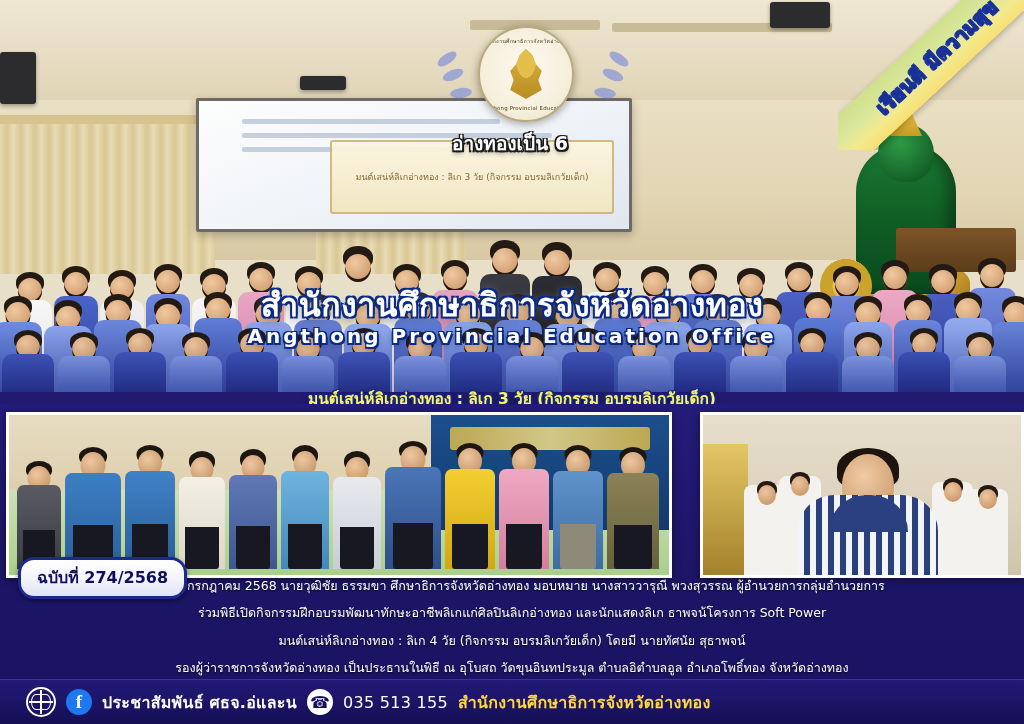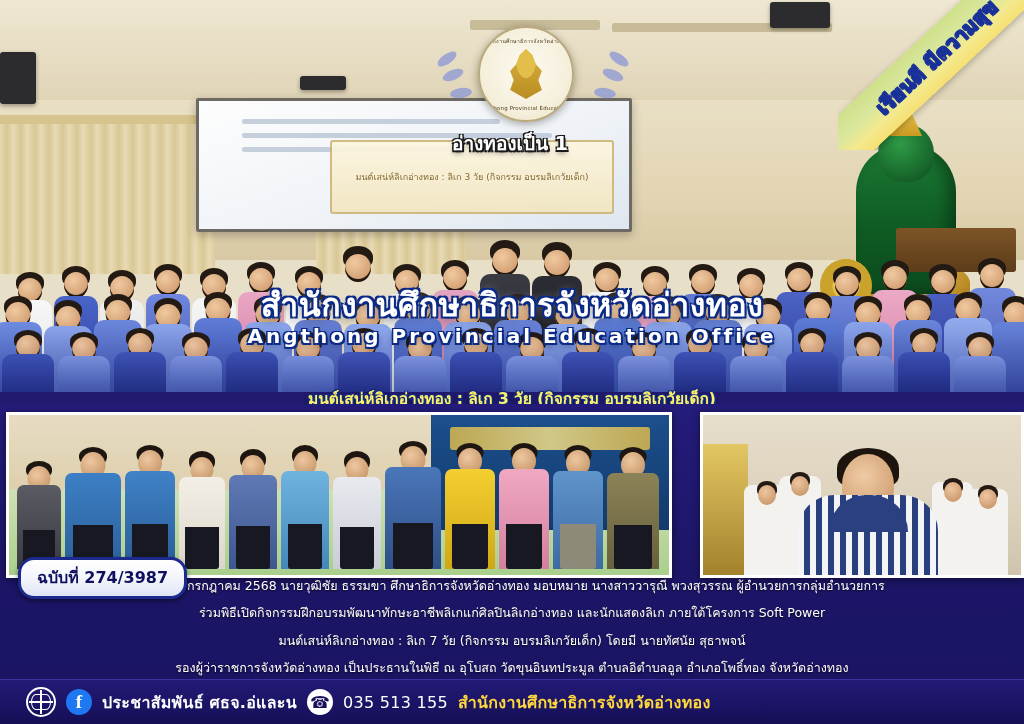--- a/index.html
+++ b/index.html
@@ -694,21 +694,21 @@
     <span style="right:0;top:10px;transform:rotate(35deg);"></span>
     <span style="right:6px;top:26px;transform:rotate(22deg);"></span>
     <span style="right:14px;top:44px;transform:rotate(8deg);"></span>
   </div>
   <div class="logo">
     <span class="ring-text-top">สำนักงานศึกษาธิการจังหวัดอ่างทอง</span>
     <span class="emblem"></span>
     <span class="ring-text-bot">Angthong Provincial Education Office</span>
   </div>
 
-  <div class="badge-one">อ่างทองเป็น 1</div>
+  <div class="badge-one">อ่างทองเป็น 6</div>
 
   <div class="headline">
     <div class="h-thai">สำนักงานศึกษาธิการจังหวัดอ่างทอง</div>
     <div class="h-eng">Angthong Provincial Education Office</div>
   </div>
   <div class="subline l2">มนต์เสน่ห์ลิเกอ่างทอง : ลิเก 3 วัย (กิจกรรม อบรมลิเกวัยเด็ก)</div>
 
   <div class="bottom">
 
     <div class="photo left">
@@ -812,26 +812,26 @@
           <div class="head" style="top:0;width:18px;height:20px;"></div>
         </div>
 
       <div class="p-main">
         <div class="hairtop"></div>
         <div class="face"></div>
         <div class="dress"></div>
       </div>
     </div>
 
-    <div class="issue-badge">ฉบับที่ 274/3987</div>
+    <div class="issue-badge">ฉบับที่ 274/2568</div>
 
     <div class="desc">
       <div>วันที่ 18 กรกฎาคม 2568 นายวุฒิชัย ธรรมขา ศึกษาธิการจังหวัดอ่างทอง มอบหมาย นางสาววารุณี พวงสุวรรณ ผู้อำนวยการกลุ่มอำนวยการ</div>
-      <div>ร่วมพิธีเปิดกิจกรรมฝึกอบรมพัฒนาทักษะอาชีพลิเกแก่ศิลปินลิเกอ่างทอง และนักแสดงลิเก ภายใต้โครงการ Soft Power</div>
-      <div>มนต์เสน่ห์ลิเกอ่างทอง : ลิเก 7 วัย (กิจกรรม อบรมลิเกวัยเด็ก) โดยมี นายทัศนัย สุธาพจน์</div>
+      <div>ร่วมพิธีเปิดกิจกรรมฝึกอบรมพัฒนาทักษะอาชีพลิเกแก่ศิลปินลิเกอ่างทอง และนักแสดงลิเก ธาพจน้โครงการ Soft Power</div>
+      <div>มนต์เสน่ห์ลิเกอ่างทอง : ลิเก 4 วัย (กิจกรรม อบรมลิเกวัยเด็ก) โดยมี นายทัศนัย สุธาพจน์</div>
       <div>รองผู้ว่าราชการจังหวัดอ่างทอง เป็นประธานในพิธี ณ อุโบสถ วัดขุนอินทประมูล ตำบลอิตำบลอูล อำเภอโพธิ์ทอง จังหวัดอ่างทอง</div>
     </div>
   </div>
 
   <div class="footer">
     <span class="f-icon globe">
         <span class="globe-mid"></span>
       </span>
     <span class="f-icon fb">f</span>
     <span class="f-text">ประชาสัมพันธ์ ศธจ.อ่และน</span>

